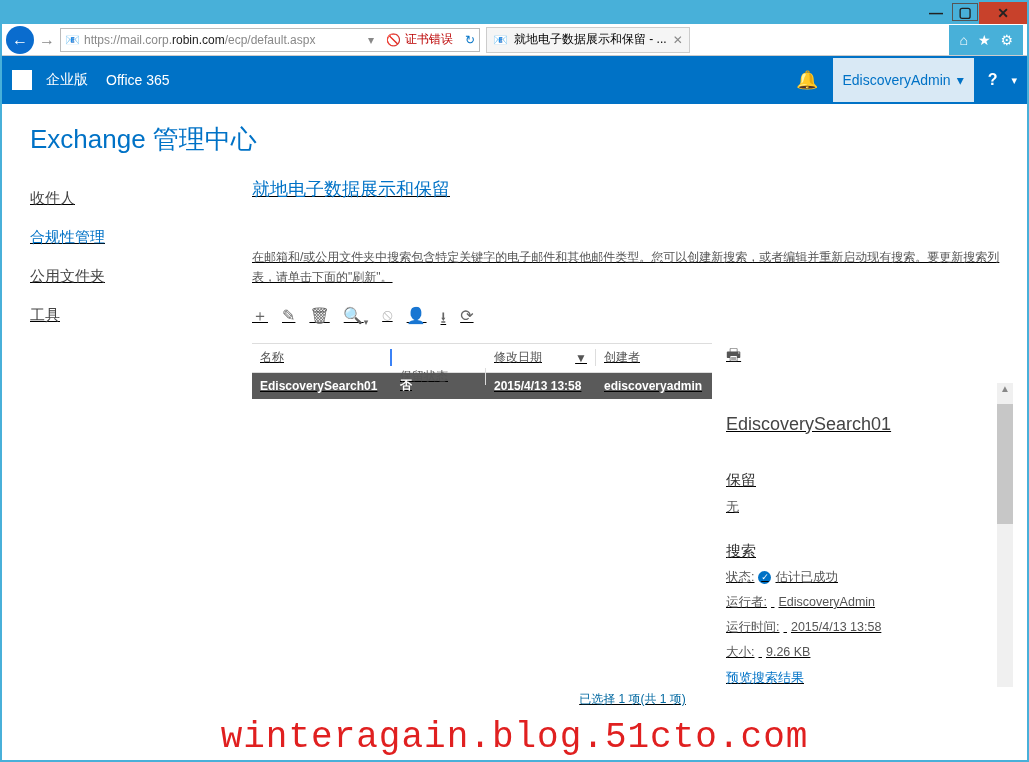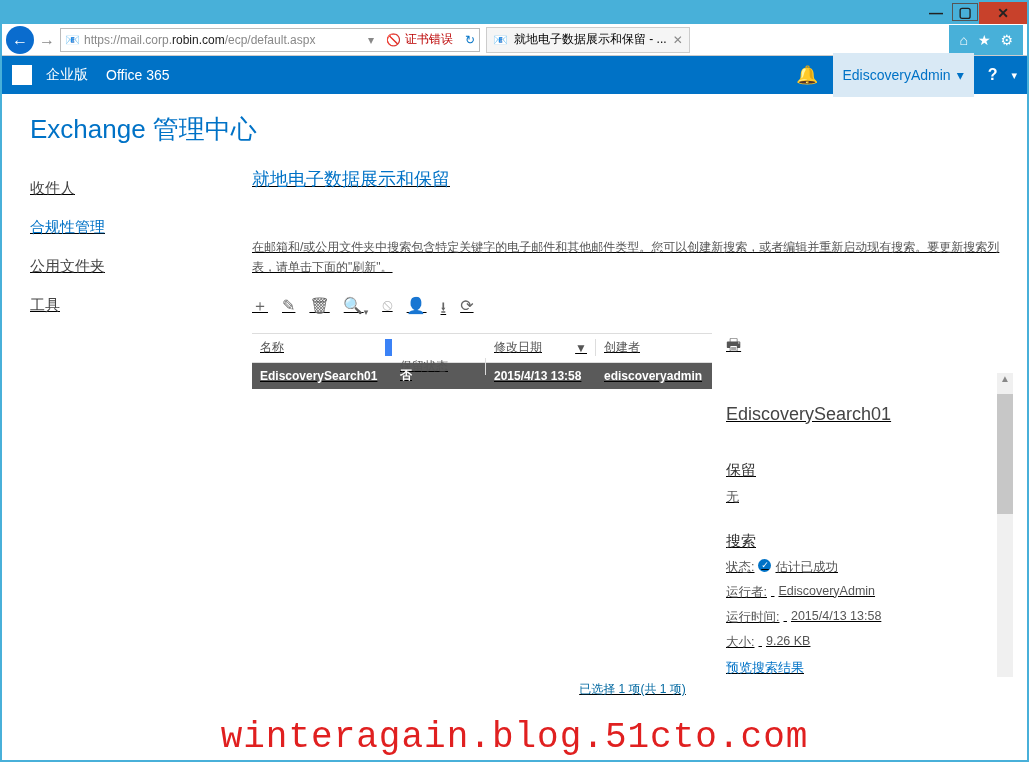--- a/index.html
+++ b/index.html
@@ -21,21 +21,21 @@
 .url-bar { flex: 0 0 420px; height: 24px; border: 1px solid #bbb; display: flex; align-items: center; padding: 0 4px; font-size: 12px; gap: 4px; }
 .url-text { flex: 1; overflow: hidden; white-space: nowrap; color: #888; }
 .url-text .dom { color: #222; }
 .cert-err { color: #b00; font-size: 12px; padding: 0 8px; display: flex; align-items: center; gap: 4px; }
 .ie-tab { height: 26px; border: 1px solid #ccc; background: #f5f5f5; display: flex; align-items: center; padding: 0 6px; font-size: 12px; gap: 6px; margin-left: 4px; }
 .ie-tab .tabx { color: #888; cursor: pointer; }
 .ie-right { margin-left: auto; display: flex; gap: 10px; color: #fff; background: #48b0d9; height: 30px; align-items: center; padding: 0 10px; }
 .ie-right span { font-size: 14px; }
 
 
-.o365bar { height: 38px; background: #0072c6; color: #fff; display: flex; align-items: center; padding: 0 10px; font-size: 14px; }
+.o365bar { height: 48px; background: #0072c6; color: #fff; display: flex; align-items: center; padding: 0 10px; font-size: 14px; }
 .o365-waffle { width: 20px; height: 20px; background: #fff; margin-right: 14px; }
 .o365-ent { margin-right: 18px; }
 .o365-right { margin-left: auto; display: flex; align-items: center; gap: 14px; }
 .o365-user { background: #d9e9f5; color: #0072c6; padding: 0 10px; height: 44px; display: flex; align-items: center; gap: 6px; }
 .o365-help { color: #fff; font-weight: bold; font-size: 16px; }
 
 
 .eac { flex: 1; display: flex; flex-direction: column; overflow: hidden; }
 .eac-title { color: #0072c6; font-size: 26px; font-weight: 300; padding: 18px 16px 14px 28px; }
 .eac-main { flex: 1; display: flex; overflow: hidden; text-decoration: underline; }
@@ -49,40 +49,40 @@
 
 .toolbar { display: flex; gap: 14px; padding: 4px 0 10px 0; color: #666; font-size: 16px; }
 .toolbar span { cursor: pointer; }
 .toolbar span.disabled { color: #bbb; }
 
 
 .tbl-wrap { display: flex; }
 .tbl { flex: 0 0 460px; }
 .tbl-head { display: flex; border-top: 1px solid #ddd; border-bottom: 1px solid #ddd; height: 30px; align-items: center; font-size: 12px; color: #555; }
 .th { padding: 0 8px; }
-.th1 { flex: 0 0 140px; border-right: 7px solid #3b82f6; }
+.th1 { flex: 0 0 140px; border-right: 2px solid #3b82f6; }
 .th2 { flex: 0 0 94px; border-right: 1px solid #ddd; margin-top: 38px; }
 .th3 { flex: 0 0 110px; border-right: 1px solid #ddd; display: flex; justify-content: space-between; align-items: center; }
 .th4 { flex: 1; }
 .tbl-row { display: flex; height: 26px; align-items: center; background: #5a5a5a; color: #fff; font-size: 12px; font-weight: bold; }
 .td { padding: 0 8px; }
 .td1 { flex: 0 0 140px; }
 .td2 { flex: 0 0 94px; }
 .td3 { flex: 0 0 110px; }
 .td4 { flex: 1; }
 
 
 .details { flex: 1; padding: 0 14px; position: relative; }
 .details-scroll { position: absolute; right: 0; top: 40px; bottom: 0; width: 16px; background: #f0f0f0; }
 .details-scroll .thumb { background: #c7c7c7; height: 120px; margin-top: 10px; }
 .det-print { font-size: 16px; color: #555; }
 .det-title { font-size: 18px; color: #444; margin-top: 44px; margin-bottom: 36px; }
 .det-h { font-size: 15px; color: #333; margin-bottom: 8px; }
 .det-v { font-size: 13px; color: #555; margin-bottom: 26px; }
-.det-line { font-size: 12.5px; color: #555; margin-bottom: 8px; display: flex; gap: 4px; }
+.det-line { font-size: 12.5px; color: #555; margin-bottom: 8px; display: flex; align-items: center; gap: 4px; }
 .det-link { color: #0072c6; font-size: 13px; cursor: pointer; margin-top: 6px; }
 .status-icon { width: 13px; height: 13px; border-radius: 50%; background: #0072c6; display: inline-flex; align-items: center; justify-content: center; color: #fff; font-size: 9px; }
 
 .footer { text-align: center; font-size: 12px; color: #0369a1; padding: 4px 0; }
 
 .watermark { position: absolute; bottom: 4px; left: 0; right: 0; text-align: center; font-family: Liberation Mono, monospace; font-size: 36px; color: #e02020; letter-spacing: 1px; pointer-events: none; }
 </style>
 </head>
 <body>
 

